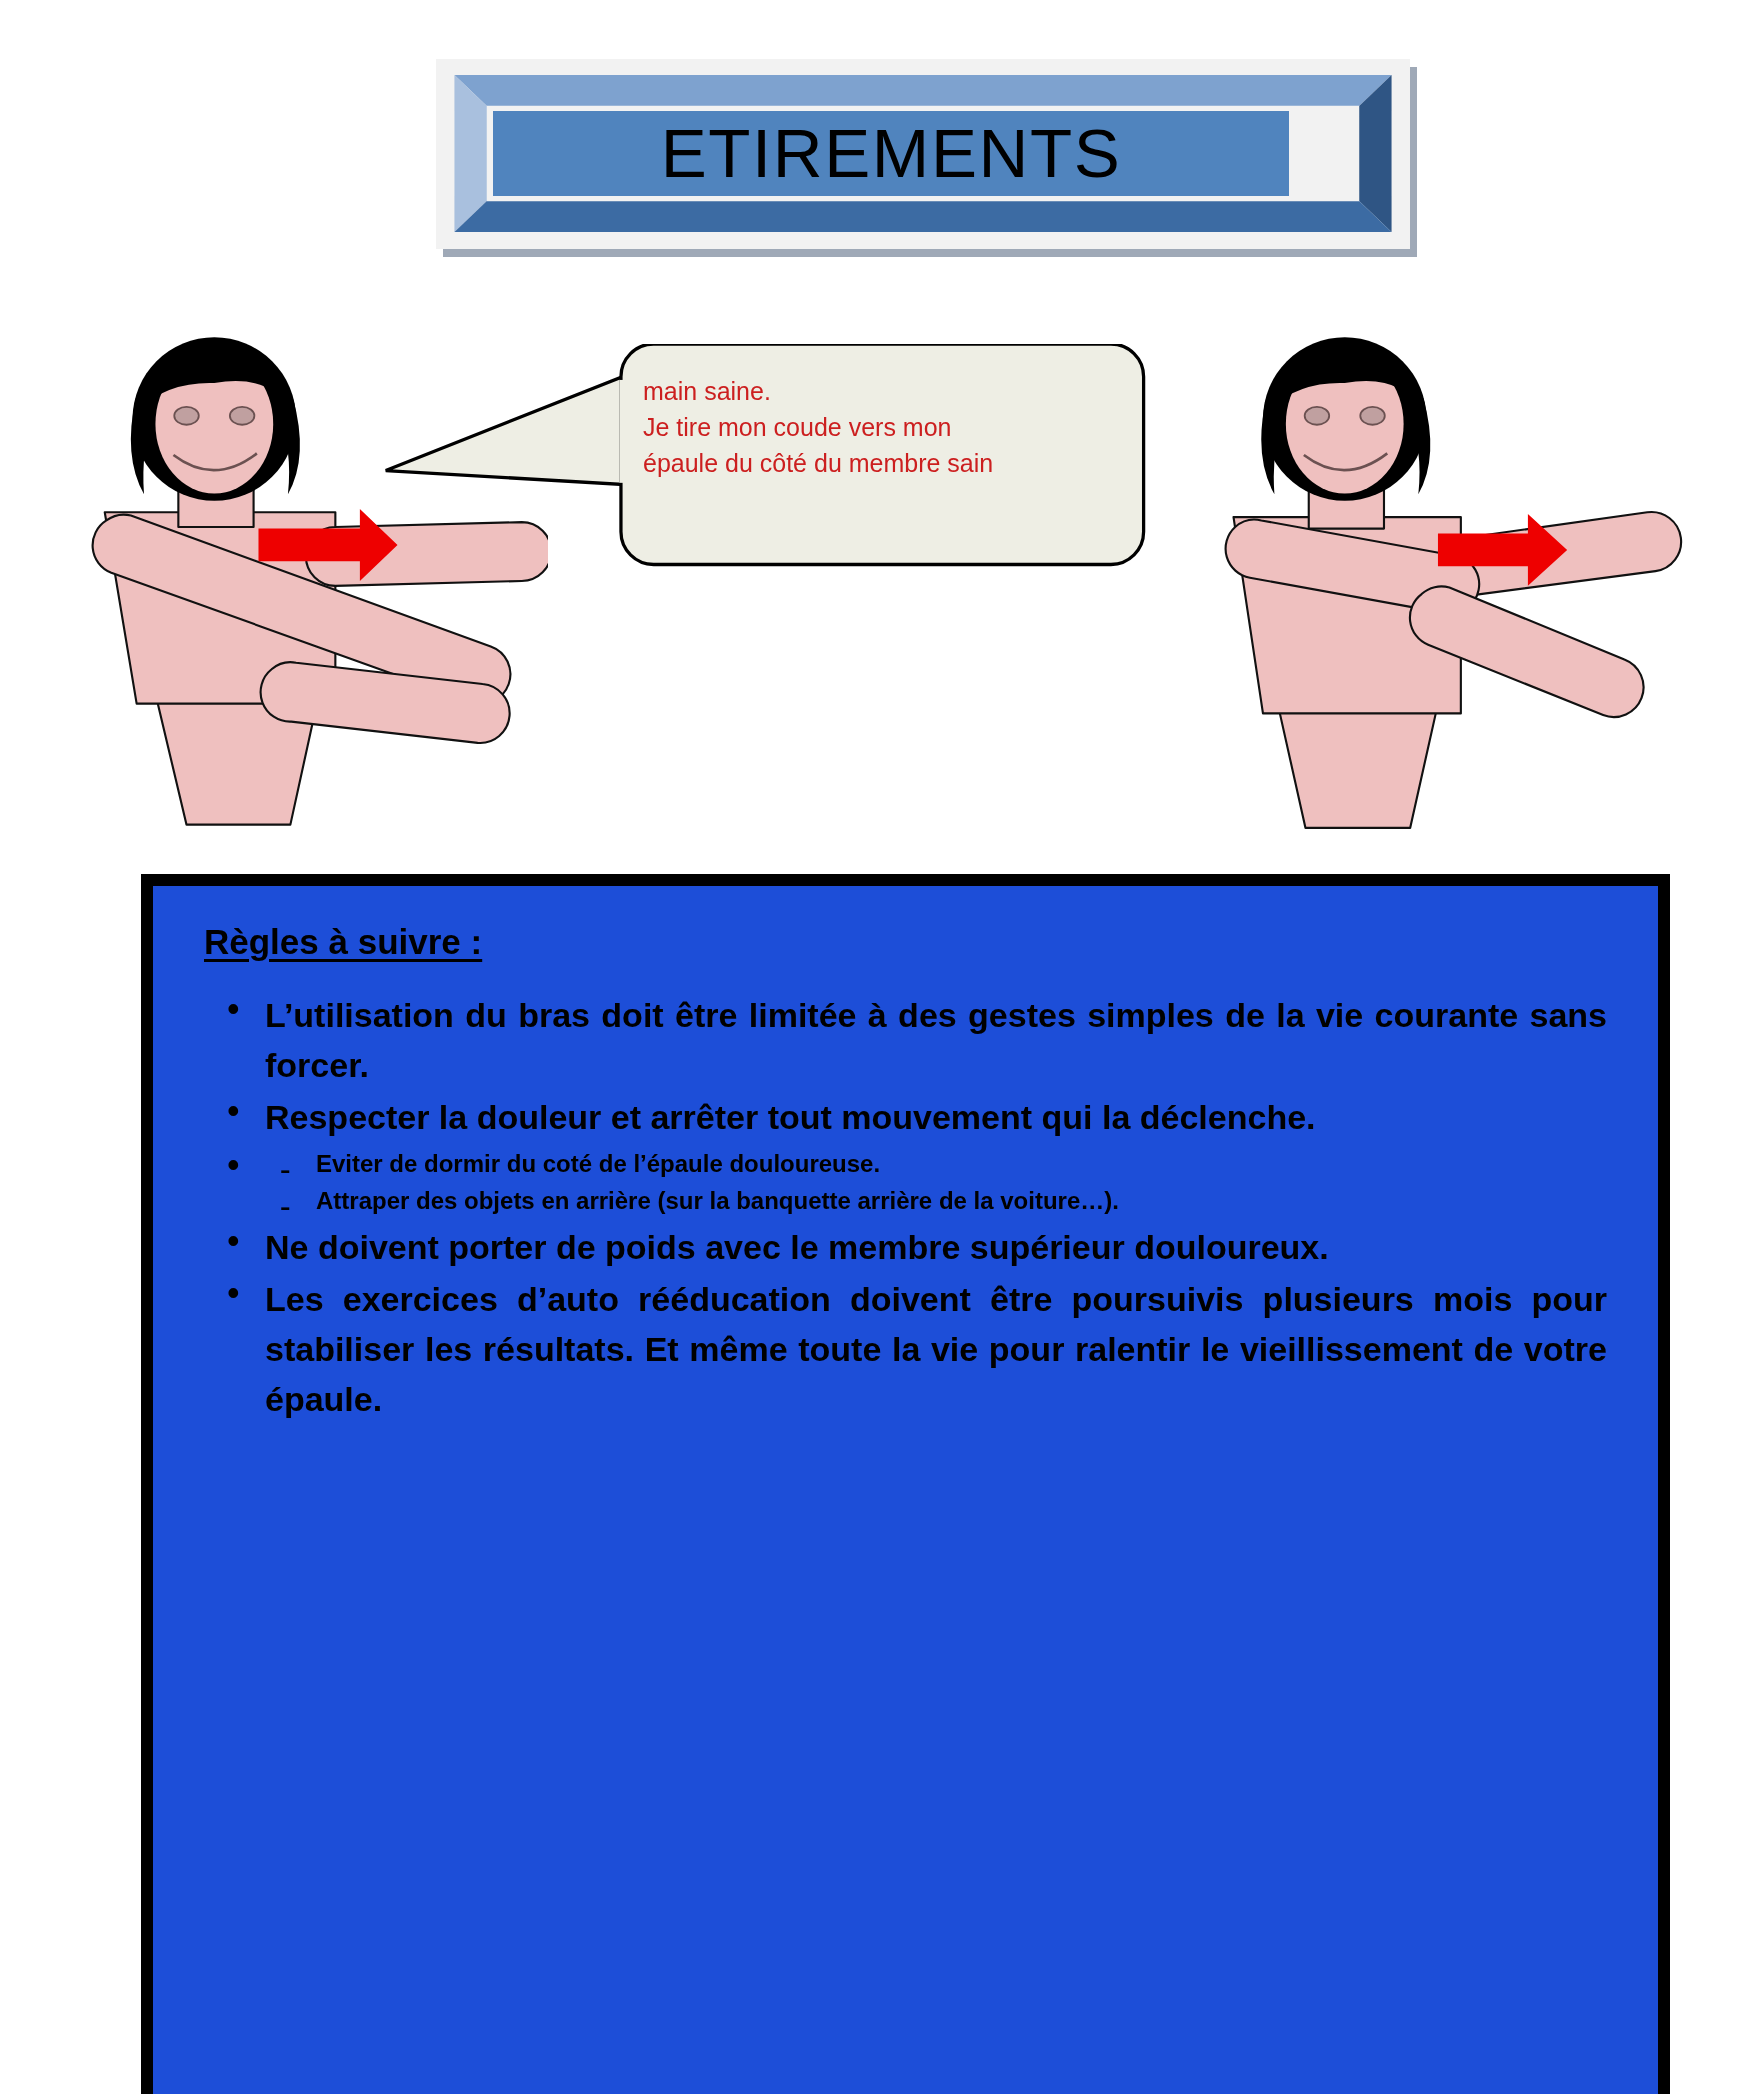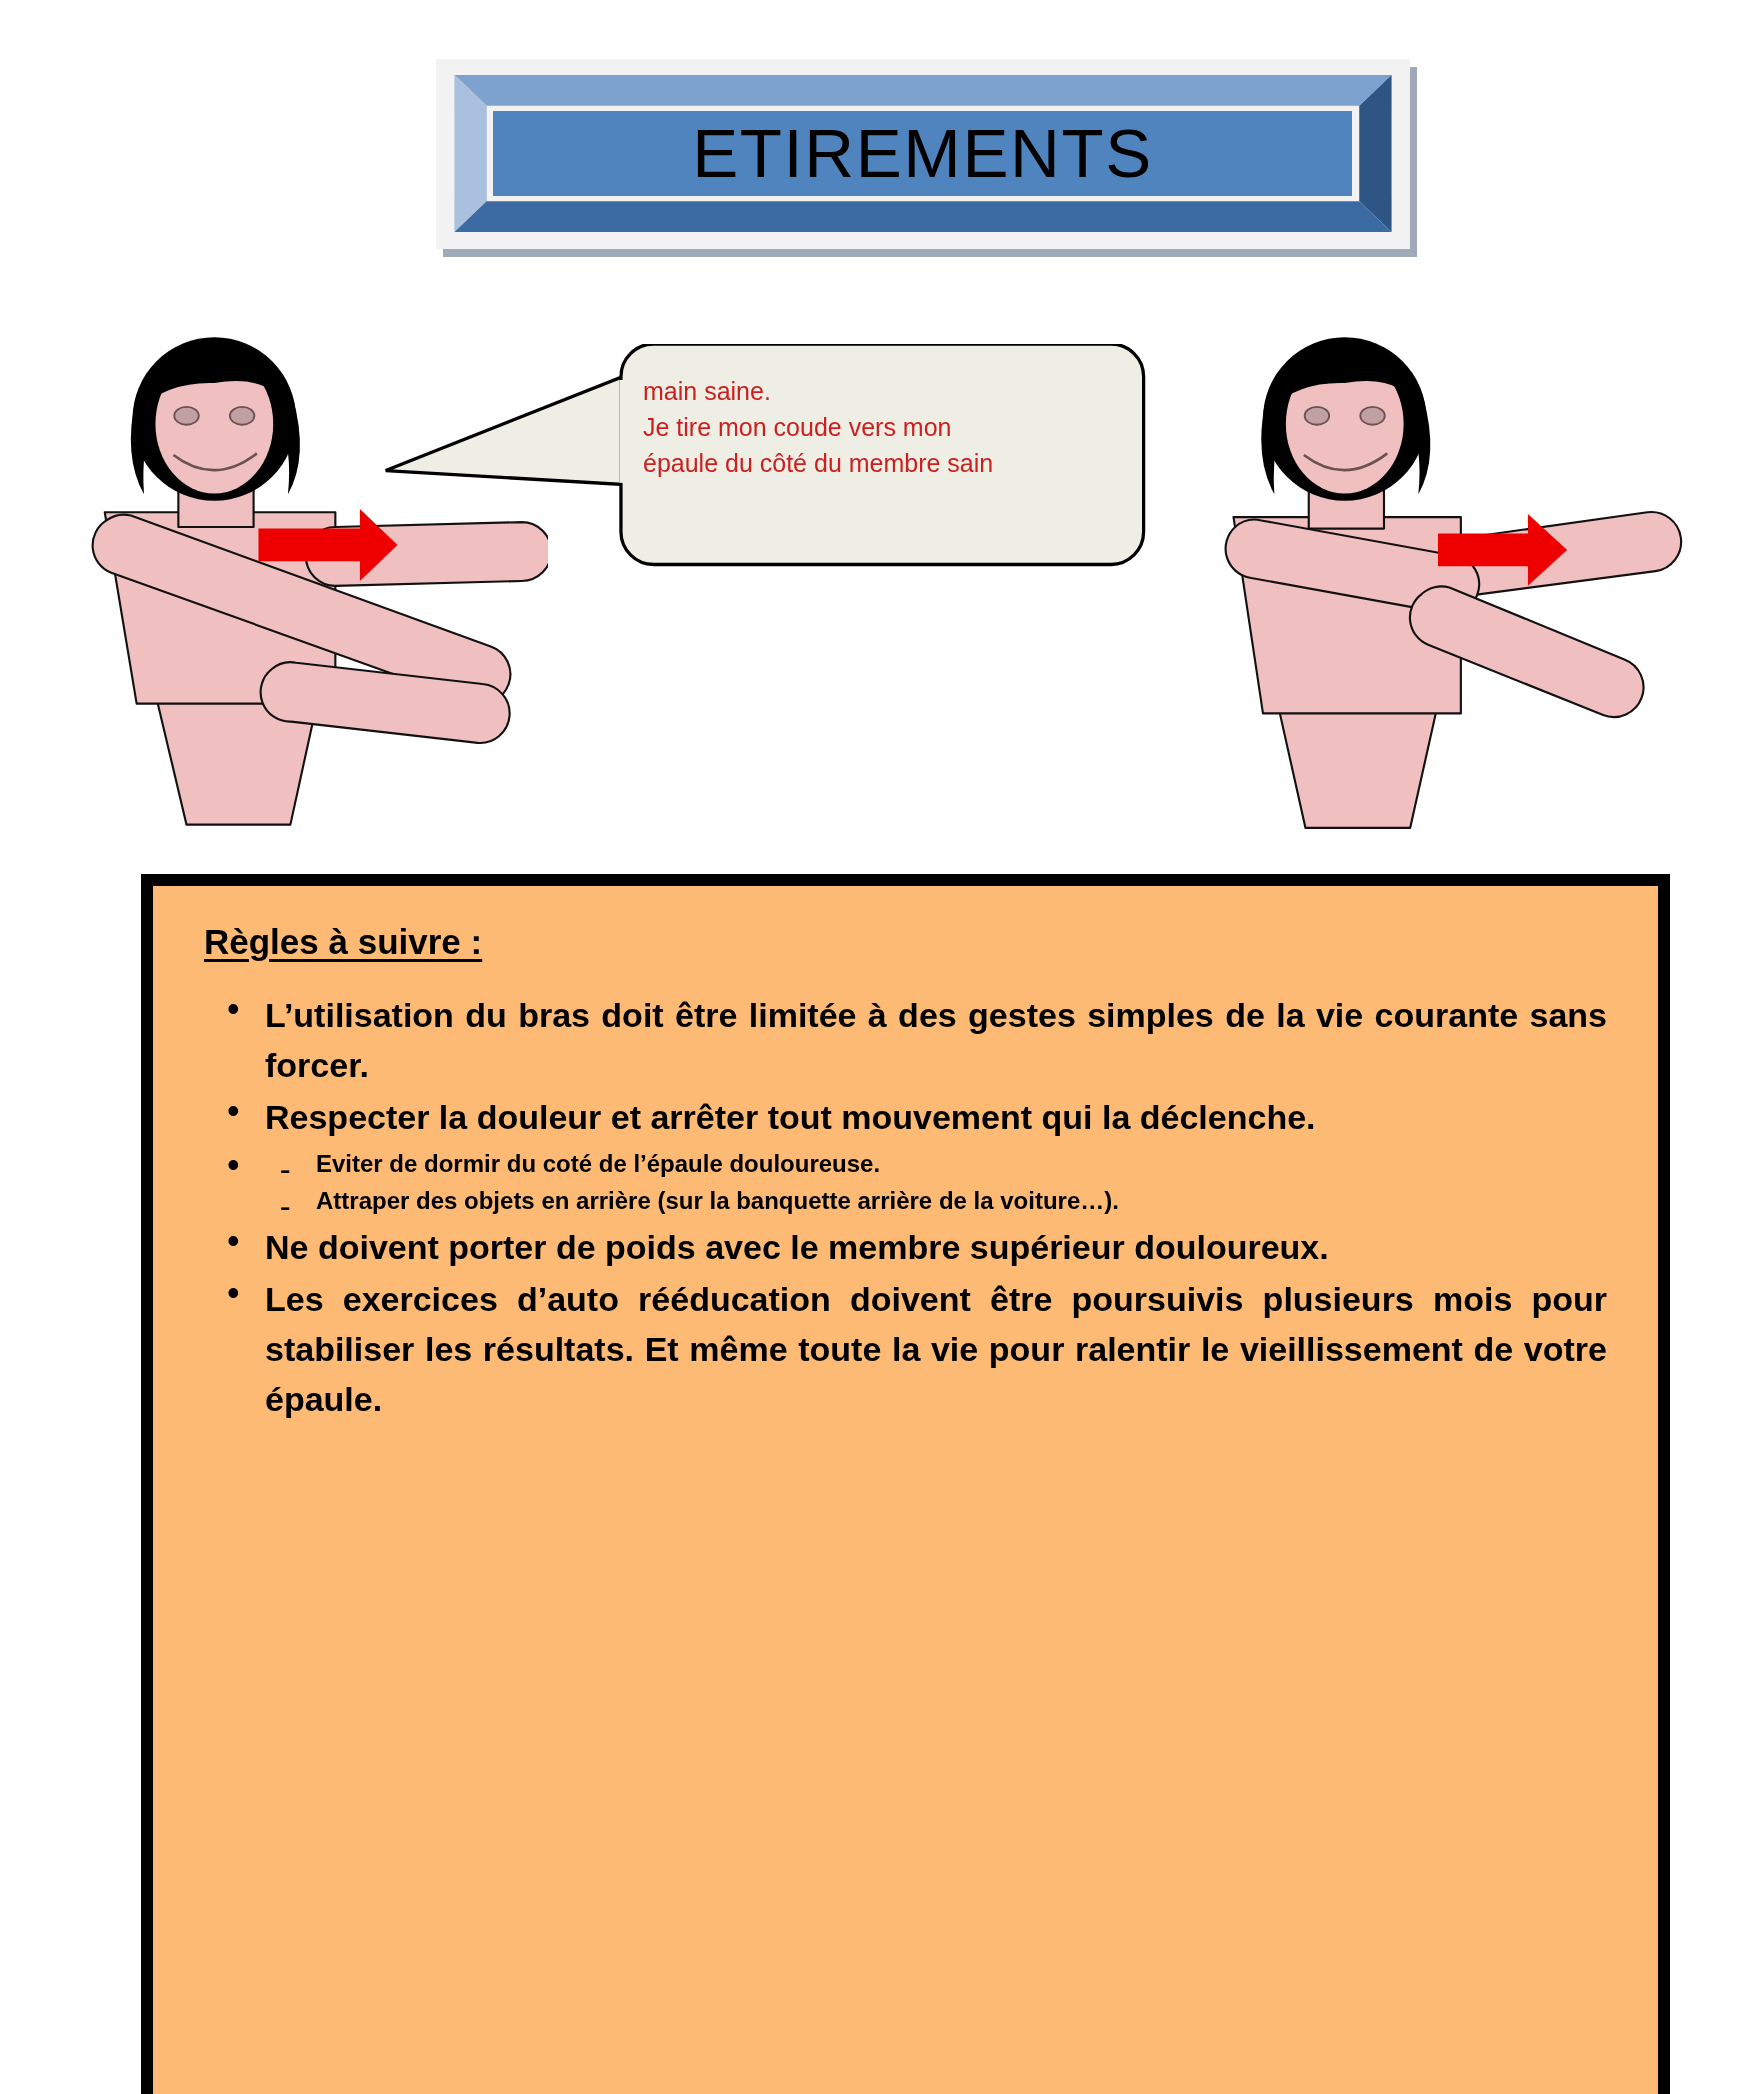--- a/index.html
+++ b/index.html
@@ -40,21 +40,21 @@
   }
   .bevel {
     position: absolute;
     left: 18px; top: 16.4px;
     width: 938px; height: 157px;
   }
   .bevel svg { display:block; }
   .banner-face {
     position: absolute;
     left: 57px; top: 52px;
-    width: 859px; height: 85px;
+    width: 796px; height: 85px;
     background: #5084be;
     display: flex;
     align-items: center;
     justify-content: center;
   }
   .banner-title {
     font-size: 69px;
     color: #000000;
     letter-spacing: 1.6px;
     font-weight: 400;
@@ -96,21 +96,21 @@
   
   .rules-box {
     position: absolute;
     left: 141px;
     top: 874px;
     width: 1529px;
     height: 1221px;
     border: 12.3px solid #000000;
     border-bottom: none;
     box-sizing: border-box;
-    background: #fdba74;
+    background: #1d4ed8;
   }
   .rules-inner {
     padding: 36px 51px 0 51px;
   }
   .rules-heading {
     font-size: 35px;
     font-weight: bold;
     color: #000;
     text-decoration: underline;
     text-underline-offset: 4.9px;

